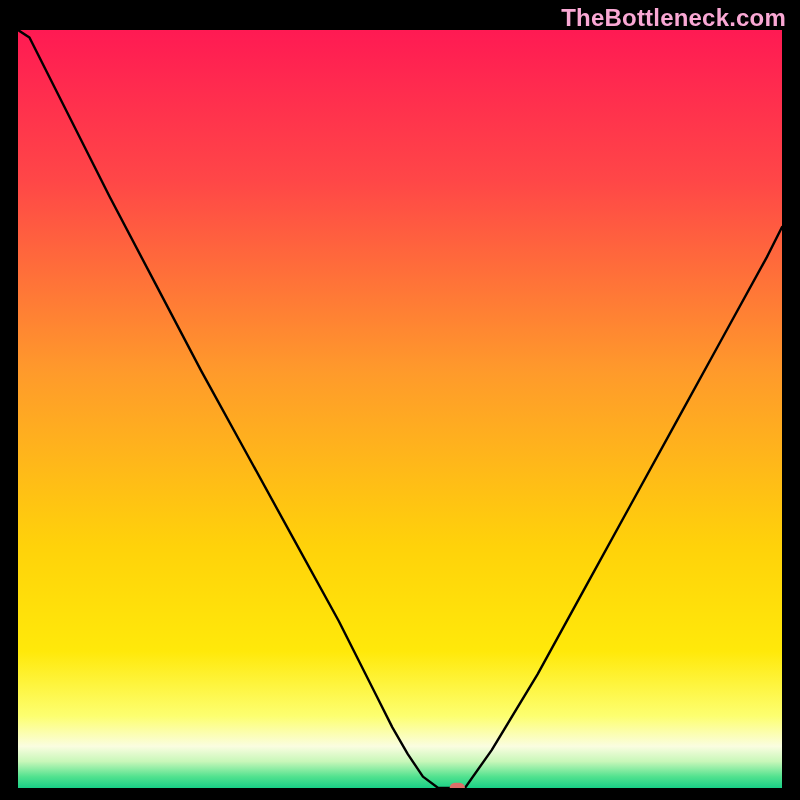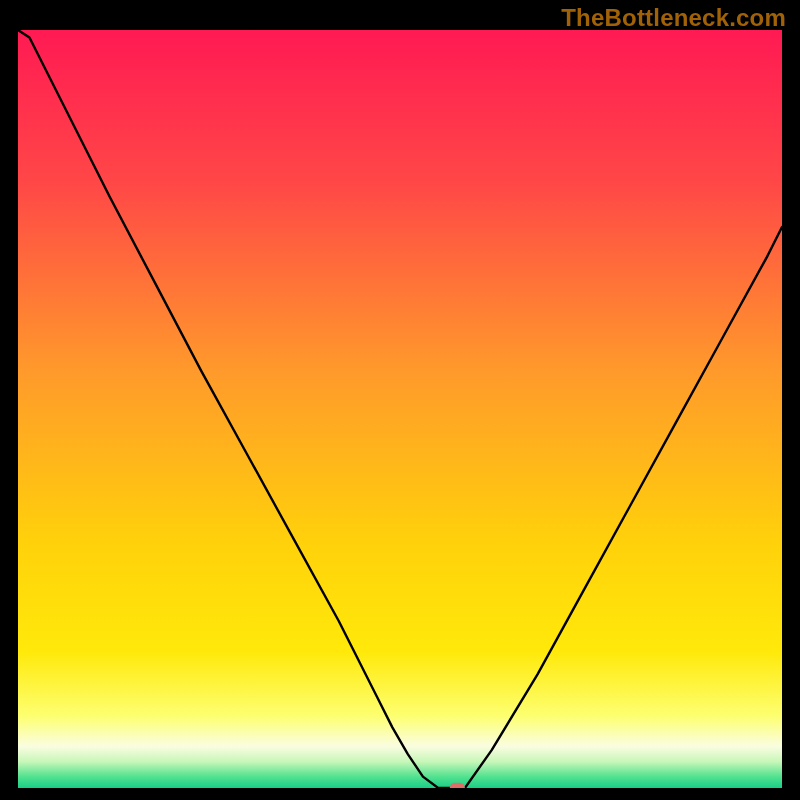--- a/index.html
+++ b/index.html
@@ -16,21 +16,21 @@
     height: 800px;
     background: #000;
   }
   .watermark {
     position: absolute;
     top: 4px;
     right: 14px;
     font-family: Arial, Helvetica, sans-serif;
     font-size: 24px;
     font-weight: 600;
-    color: #a16207;
+    color: #f9a8d4;
     letter-spacing: 0.2px;
     z-index: 5;
   }
   svg.plot {
     position: absolute;
     left: 18px;
     top: 30px;
     width: 764px;
     height: 758px;
   }

